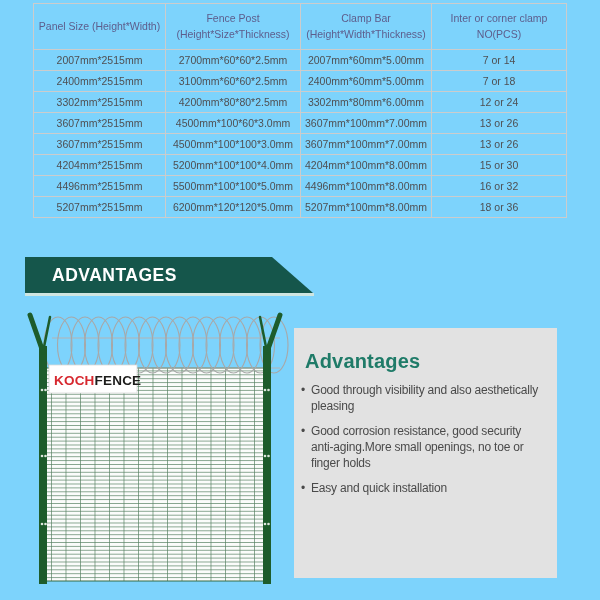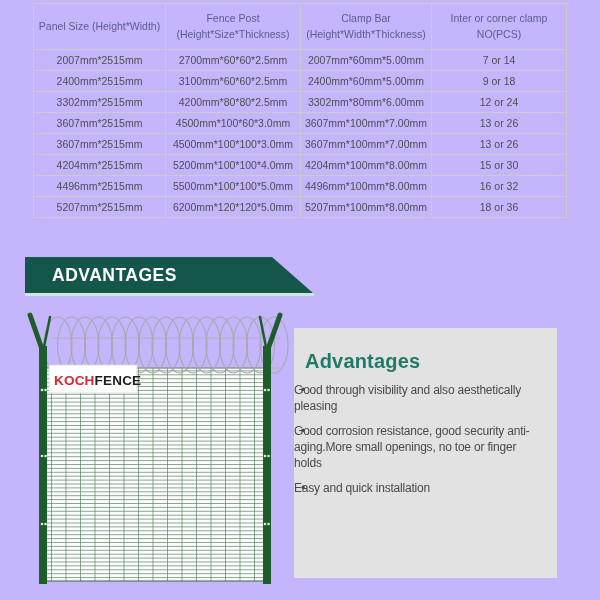--- a/index.html
+++ b/index.html
@@ -1,19 +1,19 @@
 <!DOCTYPE html>
 <html><head>
 <meta charset="utf-8">
 <style>
   * { margin:0; padding:0; box-sizing:border-box; }
   html,body { background:#fff; }
   body { font-family:"Liberation Sans", sans-serif; }
   .page {
-    position:relative; width:600px; height:600px; background:#c4b5fd;
+    position:relative; width:600px; height:600px; background:#7dd3fc;
     overflow:hidden;
   }
 
   
   .spec-table-wrap { position:absolute; left:33px; top:3px; width:533px; }
   table.spec { width:100%; border-collapse:collapse; table-layout:fixed; }
   table.spec th, table.spec td {
     border:1px solid #cccccc; text-align:center; vertical-align:middle;
     font-size:10.5px; overflow:hidden; white-space:nowrap;
   }
@@ -40,21 +40,21 @@
   .adv-panel {
     position:absolute; left:294px; top:328px; width:263px; height:250px;
     background:#e2e2e2;
   }
   .adv-title {
     position:absolute; left:11px; top:22px;
     color:#1f7b68; font-size:20px; font-weight:bold; letter-spacing:0.2px;
   }
   .adv-list { position:absolute; left:0; top:54px; width:100%; list-style:none; }
   .adv-list li {
-    position:relative; padding-right:13px;
+    position:relative; padding-left:17px; padding-right:13px;
     margin-bottom:9px; color:#4a4a4a; font-size:12px; line-height:16px;
     letter-spacing:-0.2px;
   }
   .adv-list li::before {
     content:"\2022"; position:absolute; left:7px; top:0; color:#4a4a4a;
   }
 </style>
 </head>
 <body>
 
@@ -92,21 +92,21 @@
         <tr>
           <td>2007mm*2515mm</td>
           <td>2700mm*60*60*2.5mm</td>
           <td>2007mm*60mm*5.00mm</td>
           <td>7 or 14</td>
         </tr>
         <tr>
           <td>2400mm*2515mm</td>
           <td>3100mm*60*60*2.5mm</td>
           <td>2400mm*60mm*5.00mm</td>
-          <td>9 or 18</td>
+          <td>7 or 18</td>
         </tr>
         <tr>
           <td>3302mm*2515mm</td>
           <td>4200mm*80*80*2.5mm</td>
           <td>3302mm*80mm*6.00mm</td>
           <td>12 or 24</td>
         </tr>
         <tr>
           <td>3607mm*2515mm</td>
           <td>4500mm*100*60*3.0mm</td>

